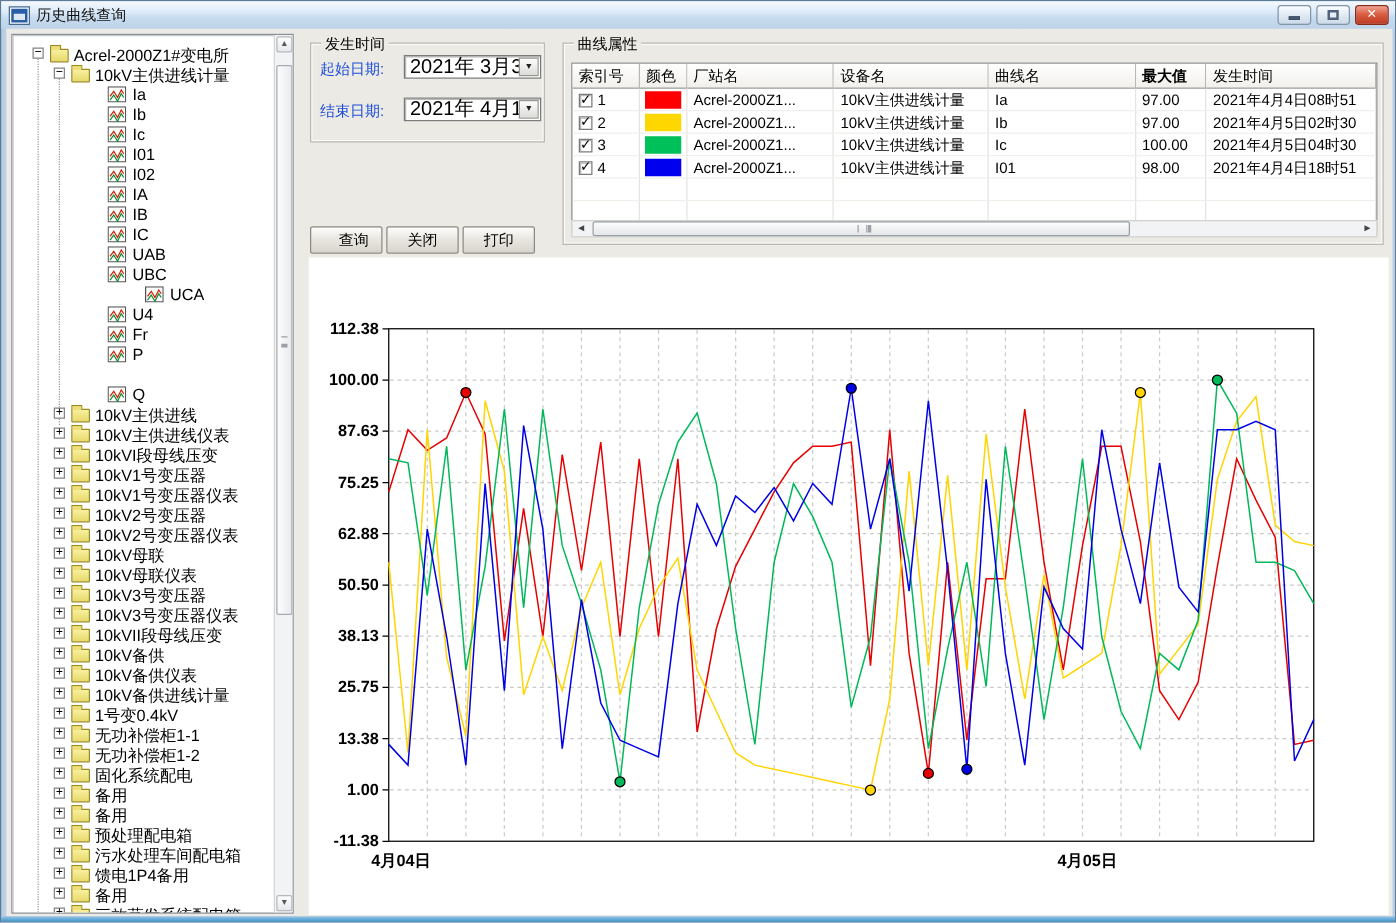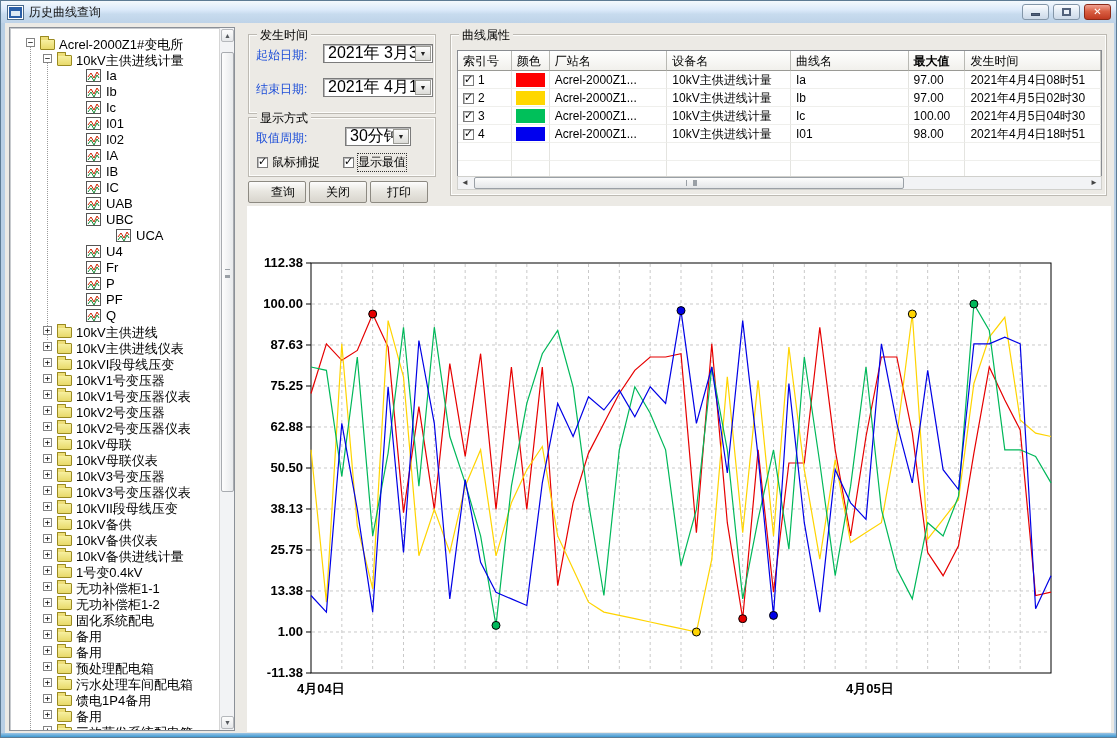--- a/index.html
+++ b/index.html
@@ -220,28 +220,20 @@
             <span class="tree-label" style="left: 96px;">Fr</span>
           </div>
           <div class="tree-row" style="top: 247px; left: 0px; right: 0px;">
             <svg width="15" height="13" style="position: absolute; left: 76px; top: 2px;">
               <rect x="0.5" y="0.5" width="14" height="12" fill="#fff" stroke="#555"></rect>
               <polyline points="2,8 5,4 8,9 11,3 13,6" fill="none" stroke="#cc2200" stroke-width="1"></polyline>
               <polyline points="2,11 5,7 8,12 11,6 13,9" fill="none" stroke="#118833" stroke-width="1"></polyline>
             </svg>
             <span class="tree-label" style="left: 96px;">P</span>
           </div>
-          <div class="tree-row" style="top: 263px; left: 0px; right: 0px;">
-            <svg width="15" height="13" style="position: absolute; left: 76px; top: 2px;">
-              <rect x="0.5" y="0.5" width="14" height="12" fill="#fff" stroke="#555"></rect>
-              <polyline points="2,8 5,4 8,9 11,3 13,6" fill="none" stroke="#cc2200" stroke-width="1"></polyline>
-              <polyline points="2,11 5,7 8,12 11,6 13,9" fill="none" stroke="#118833" stroke-width="1"></polyline>
-            </svg>
-            <span class="tree-label" style="left: 96px;">PF</span>
-          </div>
           <div class="tree-row" style="top: 279px; left: 0px; right: 0px;">
             <svg width="15" height="13" style="position: absolute; left: 76px; top: 2px;">
               <rect x="0.5" y="0.5" width="14" height="12" fill="#fff" stroke="#555"></rect>
               <polyline points="2,8 5,4 8,9 11,3 13,6" fill="none" stroke="#cc2200" stroke-width="1"></polyline>
               <polyline points="2,11 5,7 8,12 11,6 13,9" fill="none" stroke="#118833" stroke-width="1"></polyline>
             </svg>
             <span class="tree-label" style="left: 96px;">Q</span>
           </div>
           <div class="tree-row" style="top: 295px; left: 0px; right: 0px;">
             <span class="exp-box" style="left: 33px; top: 3px;">+</span>
@@ -388,36 +380,20 @@
         <div class="combo-text">2021年 3月30</div>
         <div class="combo-btn">▼</div>
       </div>
       <div class="ctl-label" style="left:7px; top:46px;">结束日期:</div>
       <div class="combo" style="left:74px; top:43px; width:110px;">
         <div class="combo-text">2021年 4月14</div>
         <div class="combo-btn">▼</div>
       </div>
     </div>
 
-    <div class="groupbox" style="left:243px; top:94px; width:188px; height:60px;">
-      <div class="group-title">显示方式</div>
-      <div class="ctl-label" style="left:7px; top:12px;">取值周期:</div>
-      <div class="combo" style="left:96px; top:9px; width:66px;">
-        <div class="combo-text">30分钟</div>
-        <div class="combo-btn">▼</div>
-      </div>
-      <div class="checkline" style="left:8px; top:36px;">
-        <span class="checkbox"></span>
-        <span>鼠标捕捉</span>
-      </div>
-      <div class="checkline" style="left:94px; top:36px;">
-        <span class="checkbox"></span>
-        <span class="focus-dotted">显示最值</span>
-      </div>
-    </div>
 
     <div class="push-btn" style="left:243px; top:158px;padding-left:12px;">查询</div>
     <div class="push-btn" style="left:304px; top:158px;">关闭</div>
     <div class="push-btn" style="left:365px; top:158px;">打印</div>
 
     <div class="groupbox" style="left:445px; top:11px; width:657px; height:162px;">
       <div class="group-title">曲线属性</div>
       <div class="prop-table">
         <div class="t-header t-row">
             <div class="t-cell" style="width: 54px;">索引号</div>

